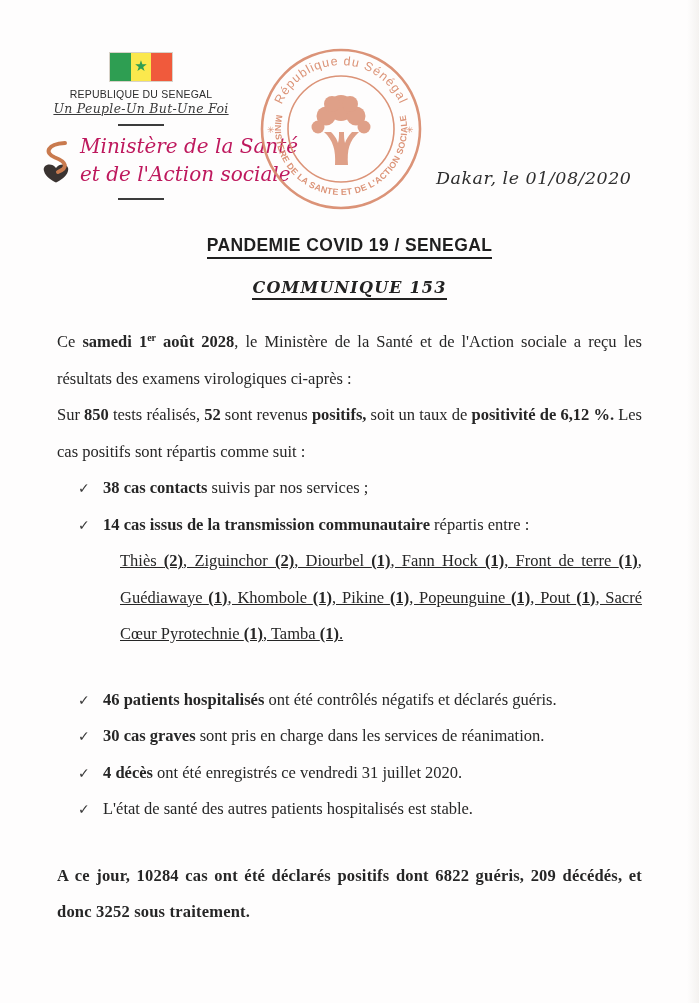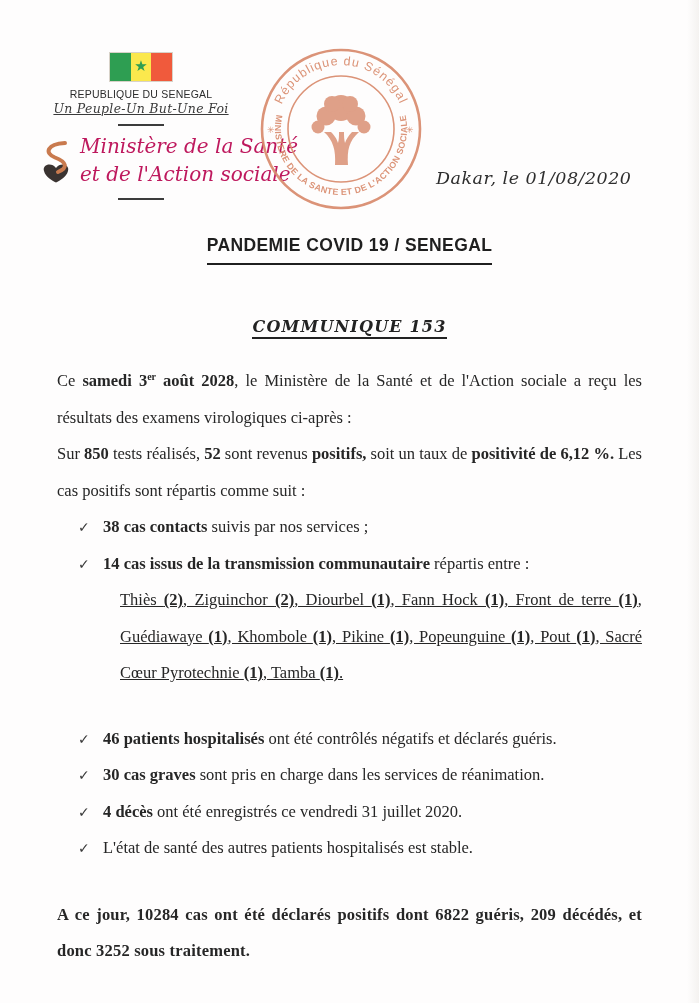--- a/index.html
+++ b/index.html
@@ -36,25 +36,25 @@
   .seal { position:absolute; left:256px; top:44px; width:170px; height:170px; opacity:.92; }
 
   .dateline { position:absolute; left:436px; top:144px; width:210px;
     font-family:"DejaVu Serif", serif; font-style:italic; font-size:17.5px;
     color:#2e2e2e; letter-spacing:.5px; white-space:nowrap;margin-top:24px; }
 
   
   .title-wrap { text-align:center; margin-top:2px; }
   .doc-title { display:inline-block; font-family:"Liberation Sans", sans-serif;
     font-weight:bold; font-size:17.5px; letter-spacing:.4px; color:#1f1f1f;
-    border-bottom:2px solid #1f1f1f; padding-bottom:7px;text-align:center; }
+    border-bottom:2px solid #1f1f1f; padding-bottom:1px;text-align:center; }
   .subtitle-wrap { text-align:center; margin-top:19px; }
   .doc-subtitle { display:inline-block; font-family:"DejaVu Serif", serif;
     font-weight:bold; font-style:italic; font-size:16px; letter-spacing:1.2px;
-    color:#222; border-bottom:2px solid #222; padding-bottom:1px;margin-top:33px; }
+    color:#222; border-bottom:2px solid #222; padding-bottom:1px; }
 
   
   .body { padding:0 57px 0 57px; margin-top:24px; font-size:16.5px; line-height:36.5px; }
   .para { text-align:justify; }
   .b { font-weight:bold; }
   sup { font-size:10px; line-height:0; }
 
   .chk-item { position:relative; padding-left:46px; text-align:left; }
   .chk { position:absolute; left:21px; top:0; font-family:"DejaVu Sans", sans-serif;
     font-size:14px; color:#3a3a3a; }
@@ -126,21 +126,21 @@
 
   <div class="title-wrap">
     <span class="doc-title">PANDEMIE COVID 19 / SENEGAL</span>
   </div>
   <div class="subtitle-wrap">
     <span class="doc-subtitle">COMMUNIQUE 153</span>
   </div>
 
   <div class="body">
 
-    <div class="para"><span>Ce </span><span class="b">samedi 3</span><sup class="b">er</sup><span class="b"> août 2028</span><span>, le Ministère de la Santé et de l'Action sociale a reçu les résultats des examens virologiques ci-après :</span></div>
+    <div class="para"><span>Ce </span><span class="b">samedi 1</span><sup class="b">er</sup><span class="b"> août 2028</span><span>, le Ministère de la Santé et de l'Action sociale a reçu les résultats des examens virologiques ci-après :</span></div>
 
     <div class="para"><span>Sur </span><span class="b">850</span><span> tests réalisés, </span><span class="b">52</span><span> sont revenus </span><span class="b">positifs,</span><span> soit un taux de </span><span class="b">positivité de 6,12 %.</span><span>  Les cas positifs sont répartis comme suit :</span></div>
 
     <div class="chk-item">
       <span class="chk">✓</span>
       <span><span class="b">38 cas contacts</span><span> suivis par nos services ;</span></span>
     </div>
     <div class="chk-item">
       <span class="chk">✓</span>
       <span><span class="b">14 cas issus de la transmission communautaire</span><span> répartis entre :</span></span>

